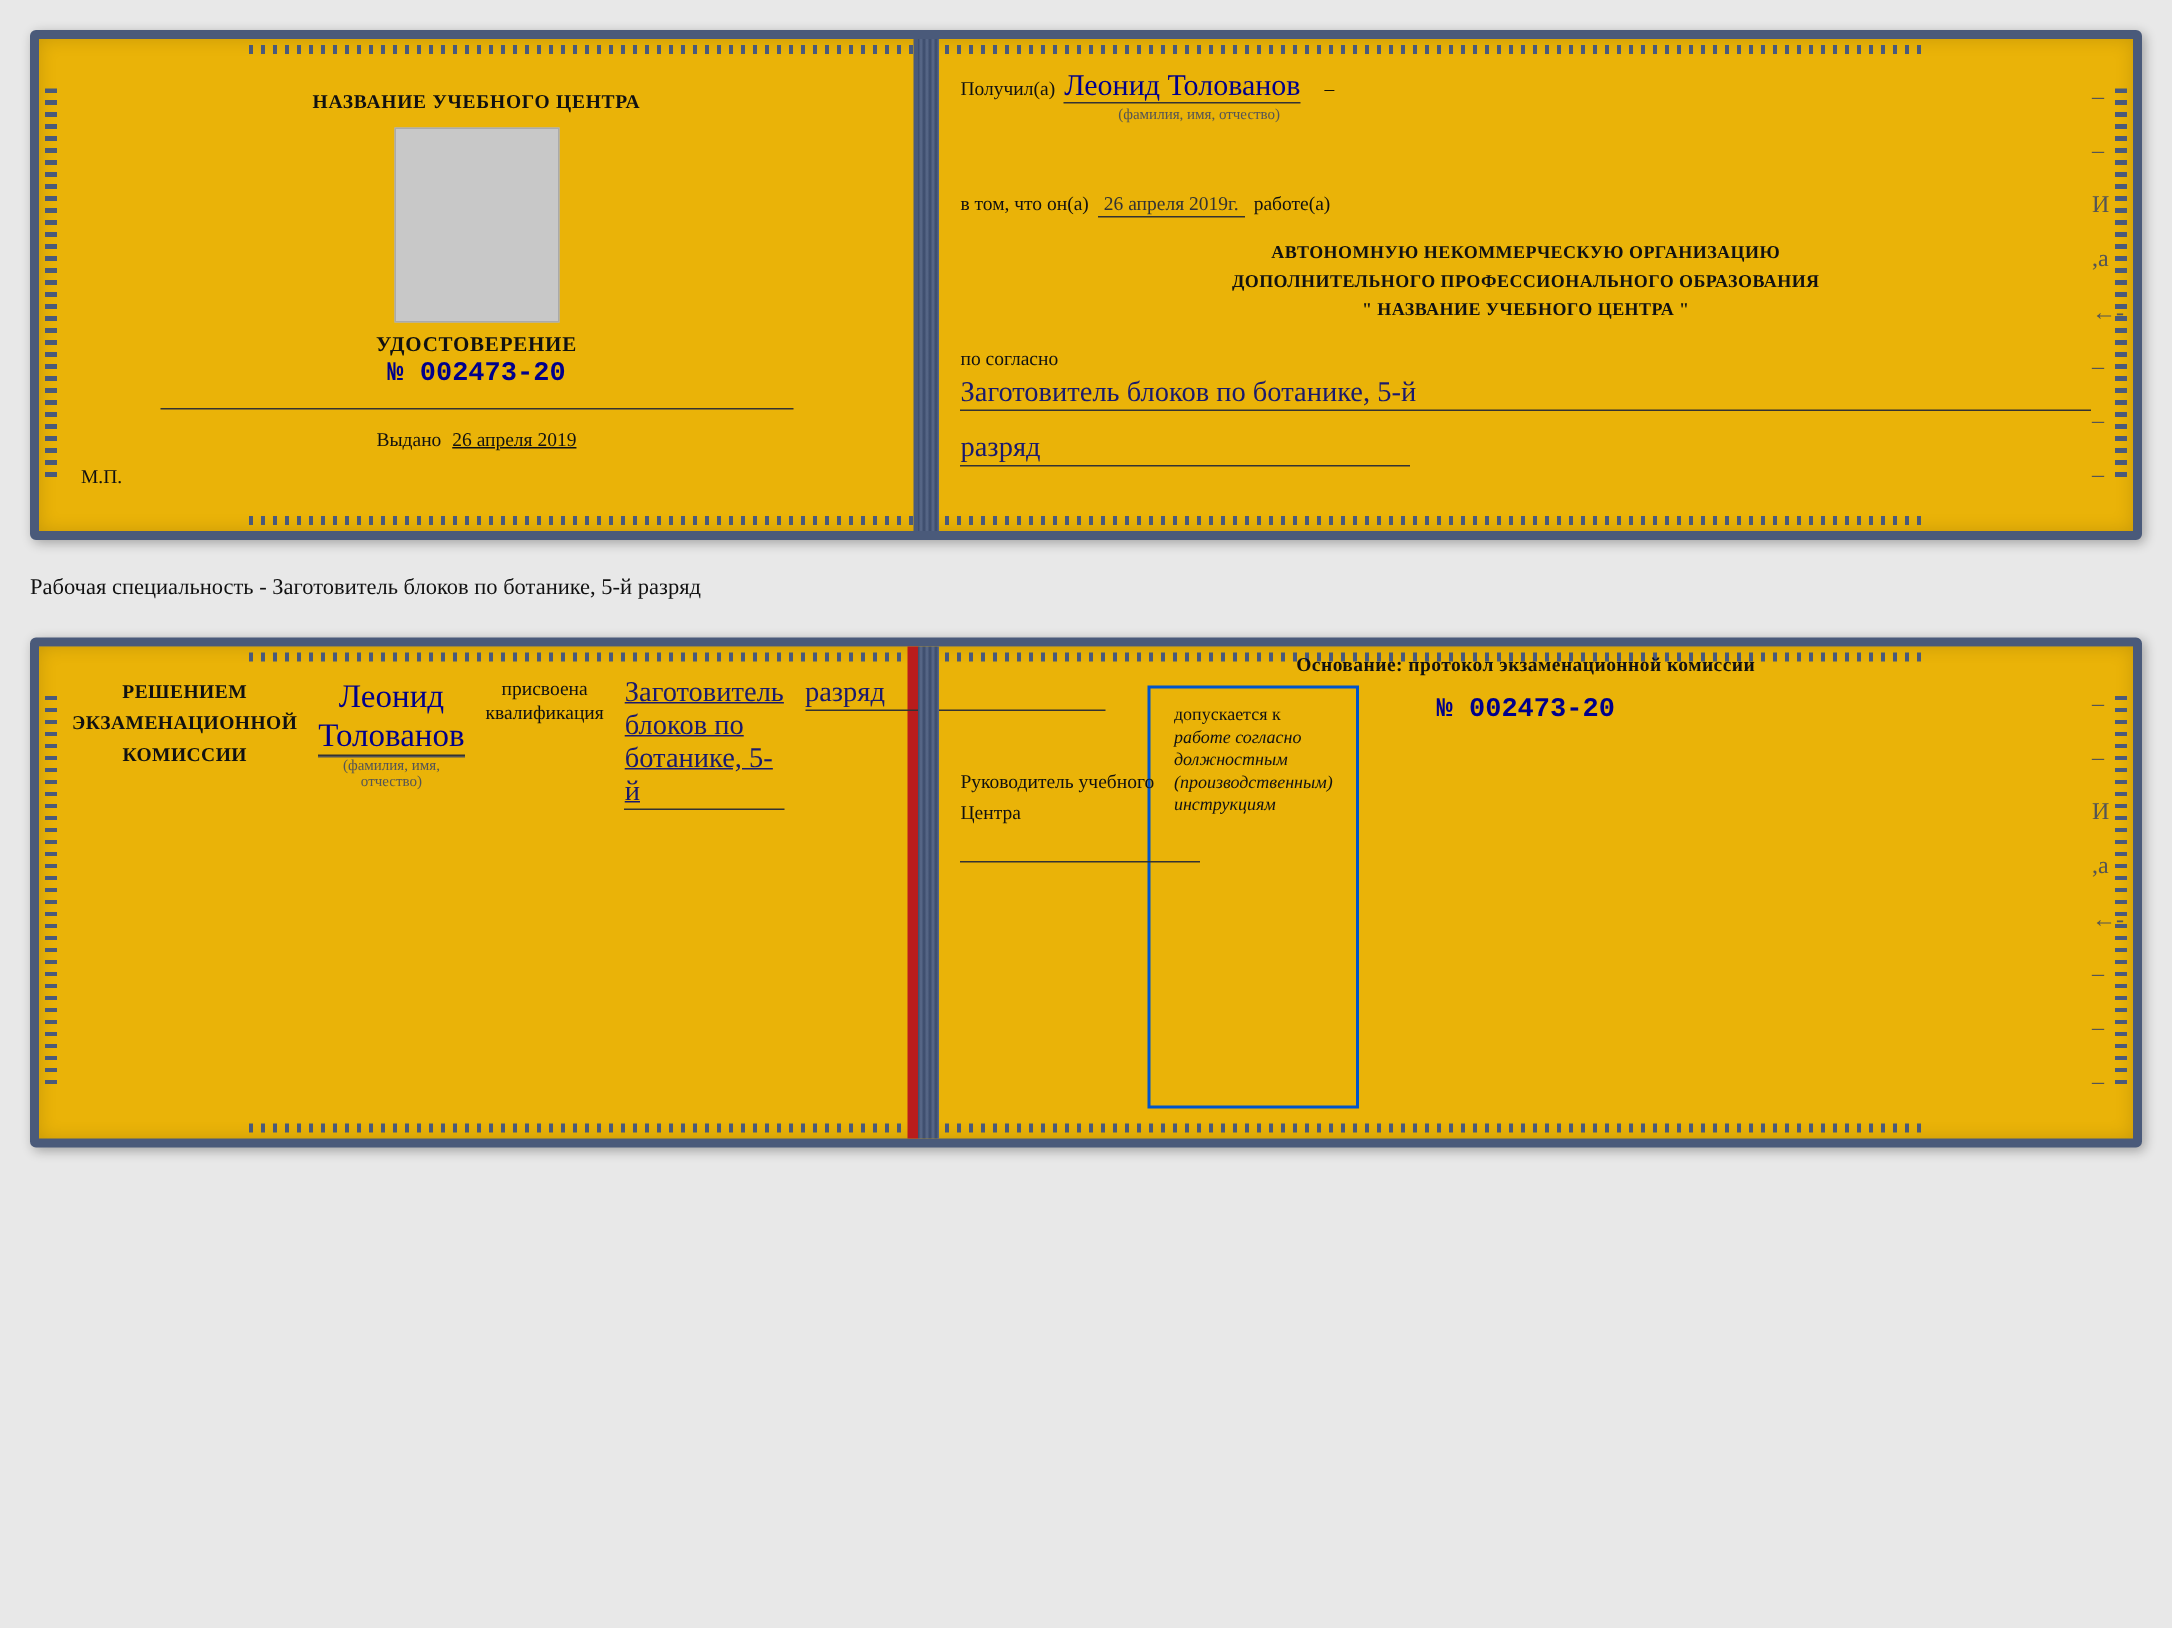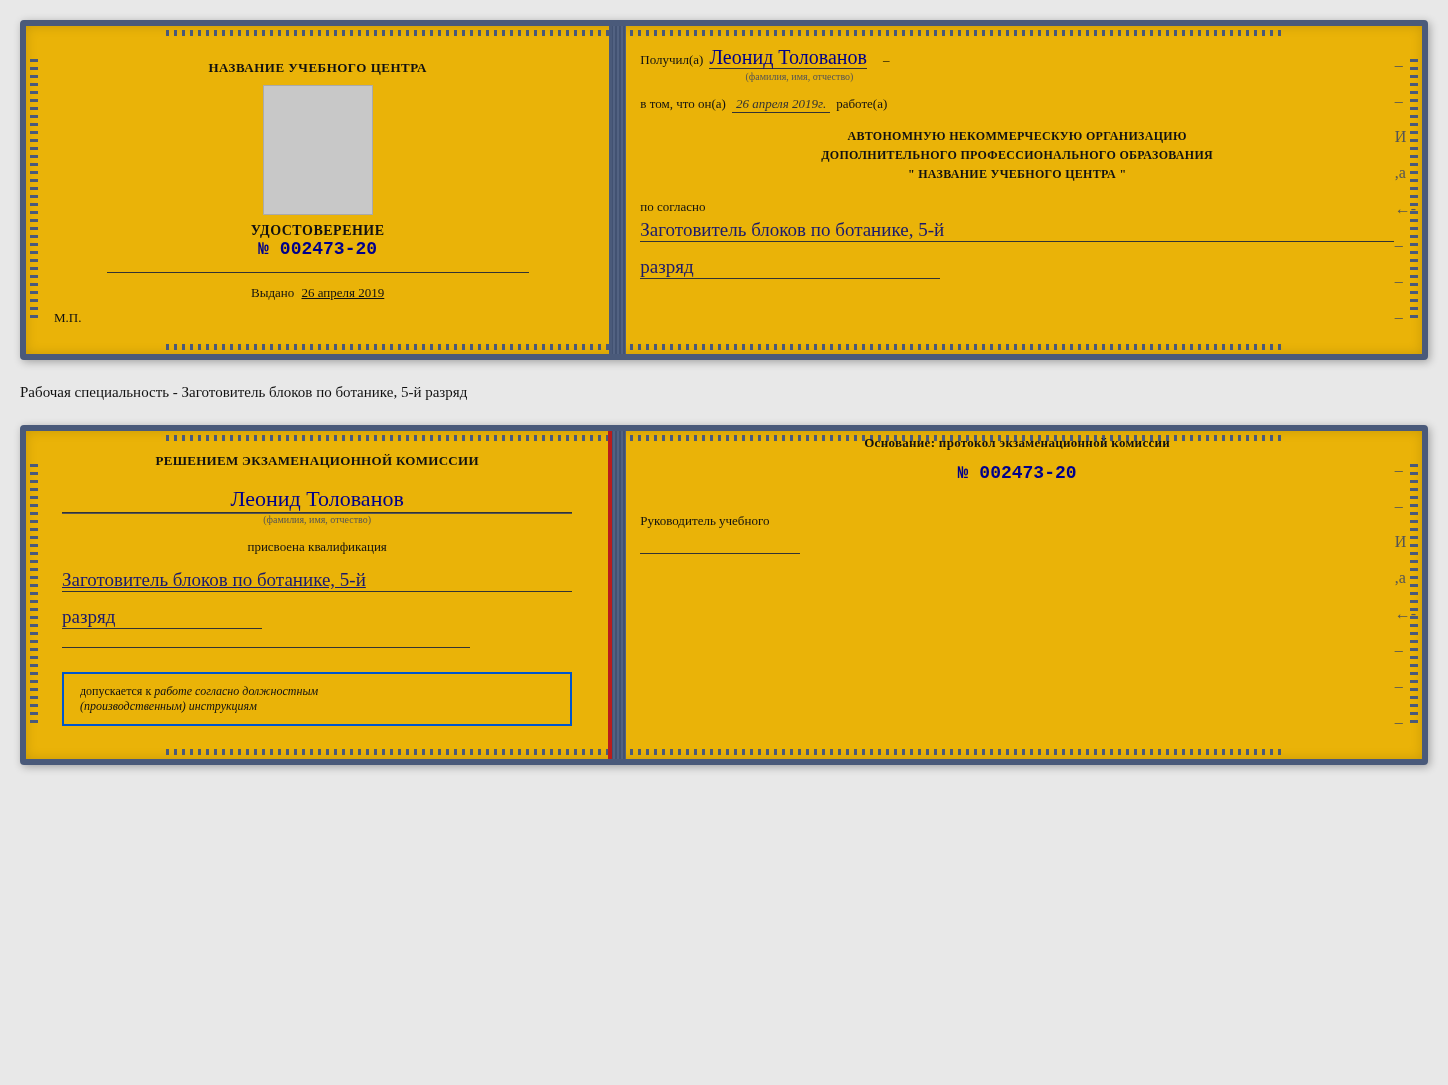--- a/index.html
+++ b/index.html
@@ -142,24 +142,24 @@
 
     .vtom-line {
       font-size: 13px;
       color: #111;
       display: flex;
       align-items: baseline;
       gap: 6px;
     }
 
     .vtom-date {
-      font-style: italic;
       color: #333;
       border-bottom: 1px solid #333;
       padding: 0 4px;
+      margin-top: 32px;
     }
 
     .org-block {
       font-size: 12px;
       text-align: center;
       font-weight: bold;
       text-transform: uppercase;
       letter-spacing: 0.3px;
       color: #111;
       line-height: 1.6;
@@ -205,24 +205,24 @@
     
     .specialty-label {
       font-size: 15px;
       color: #111;
       padding: 6px 0;
     }
 
     
     .doc2-left {
       width: 42%;
-      border-right: 4px solid #b91c1c;
-      padding: 20px 36px;
-      display: flex;
-      flex-direction: column;
+      border-right: 7px solid #b91c1c;
+      padding: 20px 22px;
+      display: flex;
+      flex-direction: row;
       gap: 14px;
       position: relative;
     }
 
     .doc2-right {
       width: 58%;
       padding: 4px 28px;
       display: flex;
       flex-direction: column;
       gap: 12px;
@@ -540,20 +540,21 @@
         <span class="protocol-number">
           <span>№</span>
           <span>002473-20</span>
         </span>
       </div>
 
 
 
       <div class="rukovoditel-block" style="margin-top: 16px;">
         <div>Руководитель учебного</div>
+        <div>Центра</div>
         <span class="signature-line"></span>
       </div>
 
       <div class="side-dashes">
         <span class="dash-item">–</span>
         <span class="dash-item">–</span>
         <span class="dash-item">И</span>
         <span class="dash-item">,а</span>
         <span class="dash-item">←-</span>
         <span class="dash-item">–</span>

